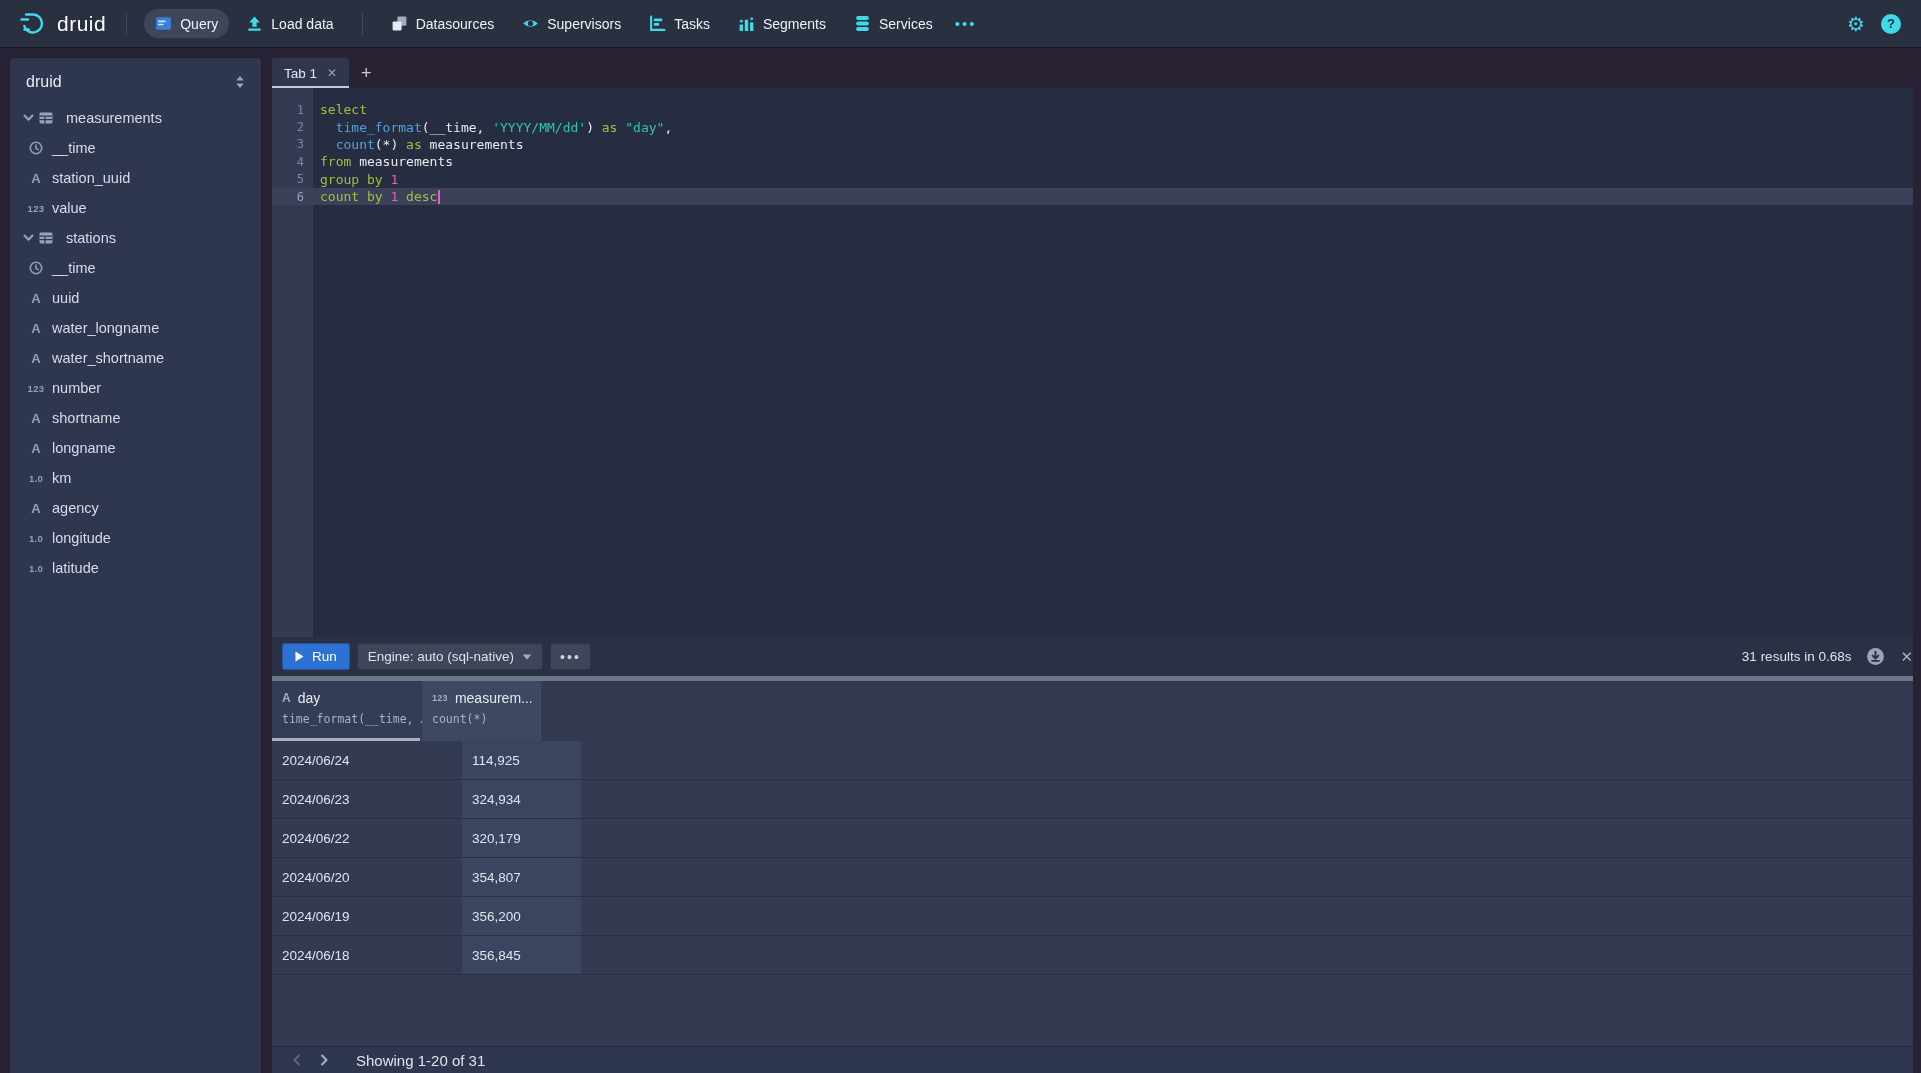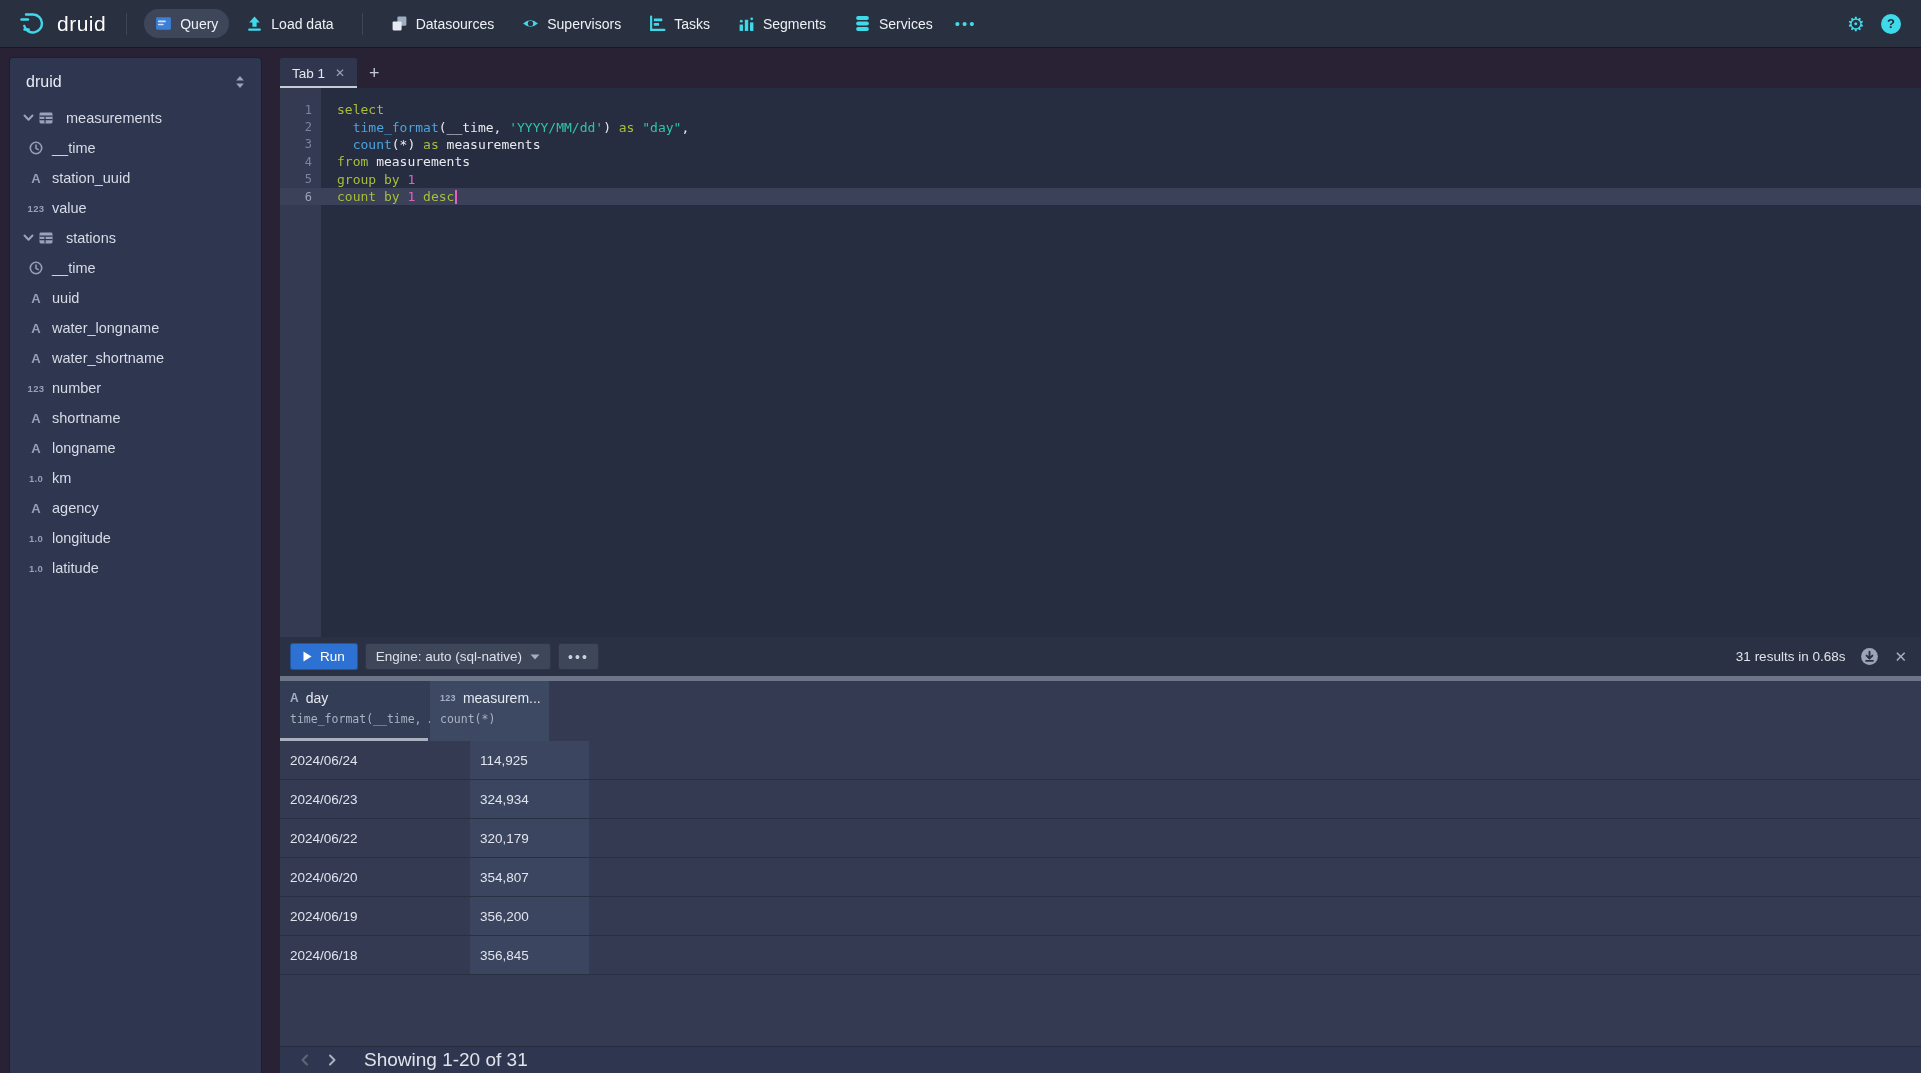--- a/index.html
+++ b/index.html
@@ -54,21 +54,21 @@
   .tree-row.table .ti{ width:16px; margin-left:2px; display:flex; justify-content:center; }
   .tree-row.table .tl{ margin-left:12px; }
   .tree-row.col{ padding-left:16px; }
   .tree-row.col .ci{ width:20px; display:flex; justify-content:center; align-items:center; color:#95a0b5; }
   .tree-row.col .tl{ margin-left:6px; }
   .badge-num{ font-size:9.5px; font-weight:bold; letter-spacing:.3px; color:#95a0b5; }
   .badge-str{ font-size:13px; font-weight:bold; color:#95a0b5; }
 
   
   .main{
-    position:absolute; left:280px; top:58px; width:1641px; bottom:0;
+    position:absolute; left:272px; top:58px; width:1641px; bottom:0;
     display:flex; flex-direction:column;
   }
   
   .tab-strip{ height:30px; display:flex; align-items:stretch; background:transparent; flex:none; }
   .tab{
     background:#2f364e; display:flex; align-items:center; padding:0 12px; gap:10px;
     font-size:13.5px; color:#e4e8ee; position:relative; cursor:pointer; border-radius:2px 2px 0 0;
   }
   .tab .underline{ position:absolute; left:0; right:0; bottom:0; height:2px; background:#c6cbd6; }
   .tab-close{ color:#9aa3b7; font-size:12px; cursor:pointer; }
@@ -79,34 +79,34 @@
     height:549px; flex:none; position:relative;
     background:linear-gradient(90deg, #333a52 0, #333a52 41px, #272d40 41px);
     padding-top:13px; font-family:"DejaVu Sans Mono", monospace; font-size:13px;
     border-radius:0 2px 0 0; overflow:hidden; cursor:text;
   }
   .code-line{ height:17.4px; display:flex; align-items:center; white-space:pre; }
   .code-line .lnum{
     width:41px; flex:none; text-align:right; padding-right:9px;
     color:#7a84a0; font-size:12px;
   }
-  .code-line .ltext{ padding-left:16px; }
+  .code-line .ltext{ padding-left:7px; }
   .code-line.active{ background:#3a4158; }
   .code-line.active .lnum{ color:#9aa3bc; }
   .tok-kw{ color:#a8be3a; }
   .tok-fn{ color:#4ea3dc;text-align:right; }
   .tok-str{ color:#2ec5ac; }
   .tok-num{ color:#e060be; }
   .tok-pl{ color:#e8eaf0; }
   .caret{ display:inline-block; width:2px; height:14px; background:#e75ec4; vertical-align:middle; margin-left:1px; }
 
   
   .run-bar{
     height:39px; flex:none; background:#2b3145; display:flex; align-items:center;
-    padding:0 14px 0 10px; gap:7px;
+    padding:0 0 0 10px; gap:7px;
   }
   .btn{
     height:27px; display:flex; align-items:center; border-radius:3px; cursor:pointer;
     font-size:13.5px; background:#3e4659; color:#dce0e8; padding:0 11px; gap:8px;
     box-shadow:inset 0 0 0 1px rgba(17,20,32,.3);
   }
   .btn-run{ background:#2d72d2; color:#ffffff; padding:0 13px; }
   .btn-more{ padding:0 10px; letter-spacing:2px; color:#ccd2dc; font-size:14px; }
   .caret-down{ display:flex; align-items:center; }
   .rb-right{ margin-left:auto; display:flex; align-items:center; gap:15px; }
@@ -134,21 +134,21 @@
   .t-cell{ display:flex; align-items:center; padding-left:10px; font-size:13.5px; color:#e0e4ec; cursor:pointer; }
   .t-cell.c1{ width:150px; }
   .t-cell.c2{ width:119px; background:#3b4560; }
 
   
   .pagination{
     position:absolute; left:0; right:0; bottom:0; height:27px; background:#2f3650;
     border-top:1px solid #262c3e; display:flex; align-items:center; padding-left:10px;
   }
   .pg-btn{ width:28px; display:flex; justify-content:center; align-items:center; cursor:pointer; }
-  .pg-label{ margin-left:18px; font-size:19px; color:#dfe3ea; }
+  .pg-label{ margin-left:18px; font-size:15px; color:#dfe3ea; }
 </style>
 </head>
 <body>
 
 <header class="navbar">
   <div class="logo">
     <span style="display:flex;">
       <svg width="30" height="30" viewBox="0 0 30 30" fill="none">
         <path d="M8 5.5 h7.5 a9 9 0 1 1 -9.2 11.5" stroke="#3fd9e9" stroke-width="2.4" stroke-linecap="round"></path>
         <path d="M3.5 10.5 h6.5" stroke="#3fd9e9" stroke-width="2.4" stroke-linecap="round"></path>

